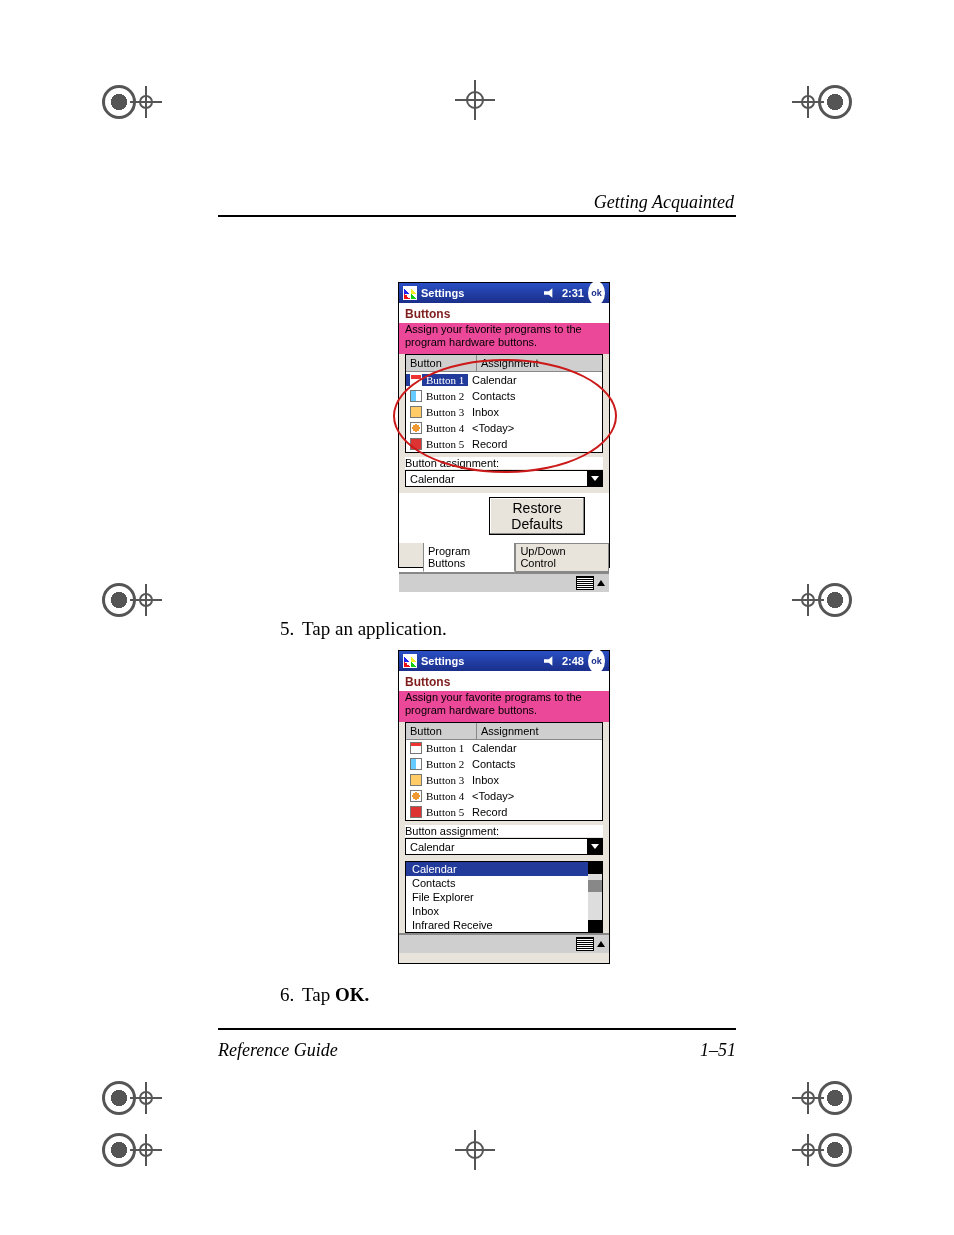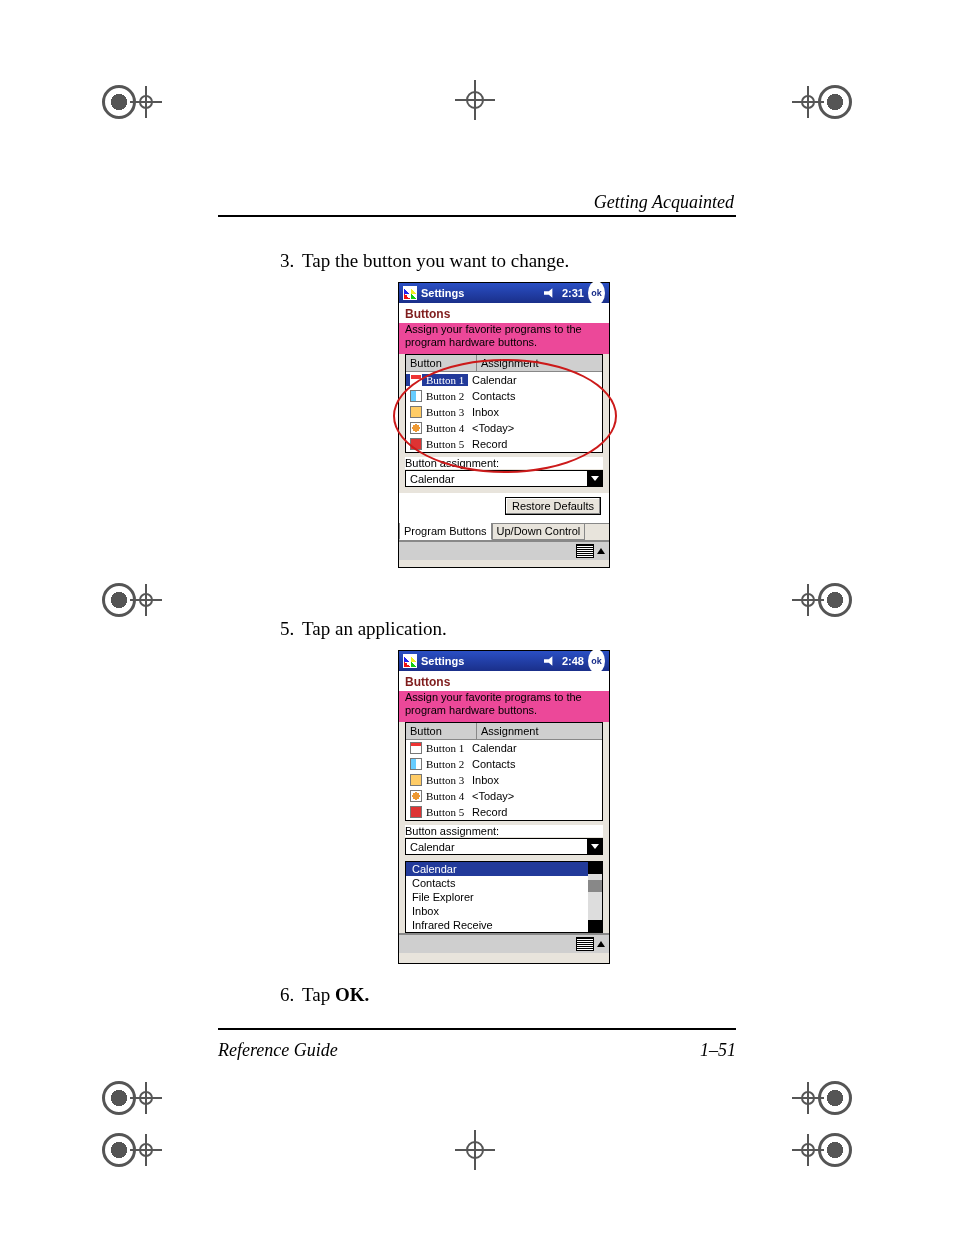--- a/index.html
+++ b/index.html
@@ -225,36 +225,37 @@
     display: flex; align-items: center; justify-content: center;
   }
   .combo .arrow::before {
     content: "";
     width: 0; height: 0;
     border-left: 4px solid transparent;
     border-right: 4px solid transparent;
     border-top: 5px solid #fff;
   }
   .restore {
-    margin: 4px 8px 6px auto;
+    margin: 4px 24px 6px auto;
     display: block;
     width: 96px;
     padding: 2px 0;
     text-align: center;
-    font-size: 11px;
+    font-size: 14px;
     font-family: Tahoma, Arial, sans-serif;
     background: #e8e4dc;
     border: 1px solid #000;
     box-shadow: inset -1px -1px 0 #888, inset 1px 1px 0 #fff;
   }
   .restorewrap { background: #fff; overflow: hidden; padding-bottom: 2px; }
   .tabs {
     display: flex;
     background: #e8e4dc;
     border-top: 1px solid #888;
+    margin-left: 24px;
   }
   .tabs .tab {
     padding: 2px 4px;
     font-size: 11px;
     border: 1px solid #888;
     border-top: none;
     margin-top: -1px;
   }
   .tabs .tab.active {
     background: #fff;
@@ -367,23 +368,20 @@
   <div class="cmark" style="left:455px; top:80px;">
       <div class="c"></div>
     </div>
   <div class="cmark" style="left:455px; top:1130px;">
       <div class="c"></div>
     </div>
 
   <div class="sectionhead">Getting Acquainted</div>
   <div class="rule top"></div>
 
-  <div class="step" style="top:250px;">
-    <span class="num">3.</span><span>Tap the button you want to change.</span>
-  </div>
 
   <div class="device" style="top:282px; height:286px;">
     <div class="titlebar">
       <span class="flag"></span>
       <span>Settings</span>
       <span class="sp"></span>
       <span class="spk"></span>
       <span>2:31</span>
       <span class="ok">ok</span>
     </div>

